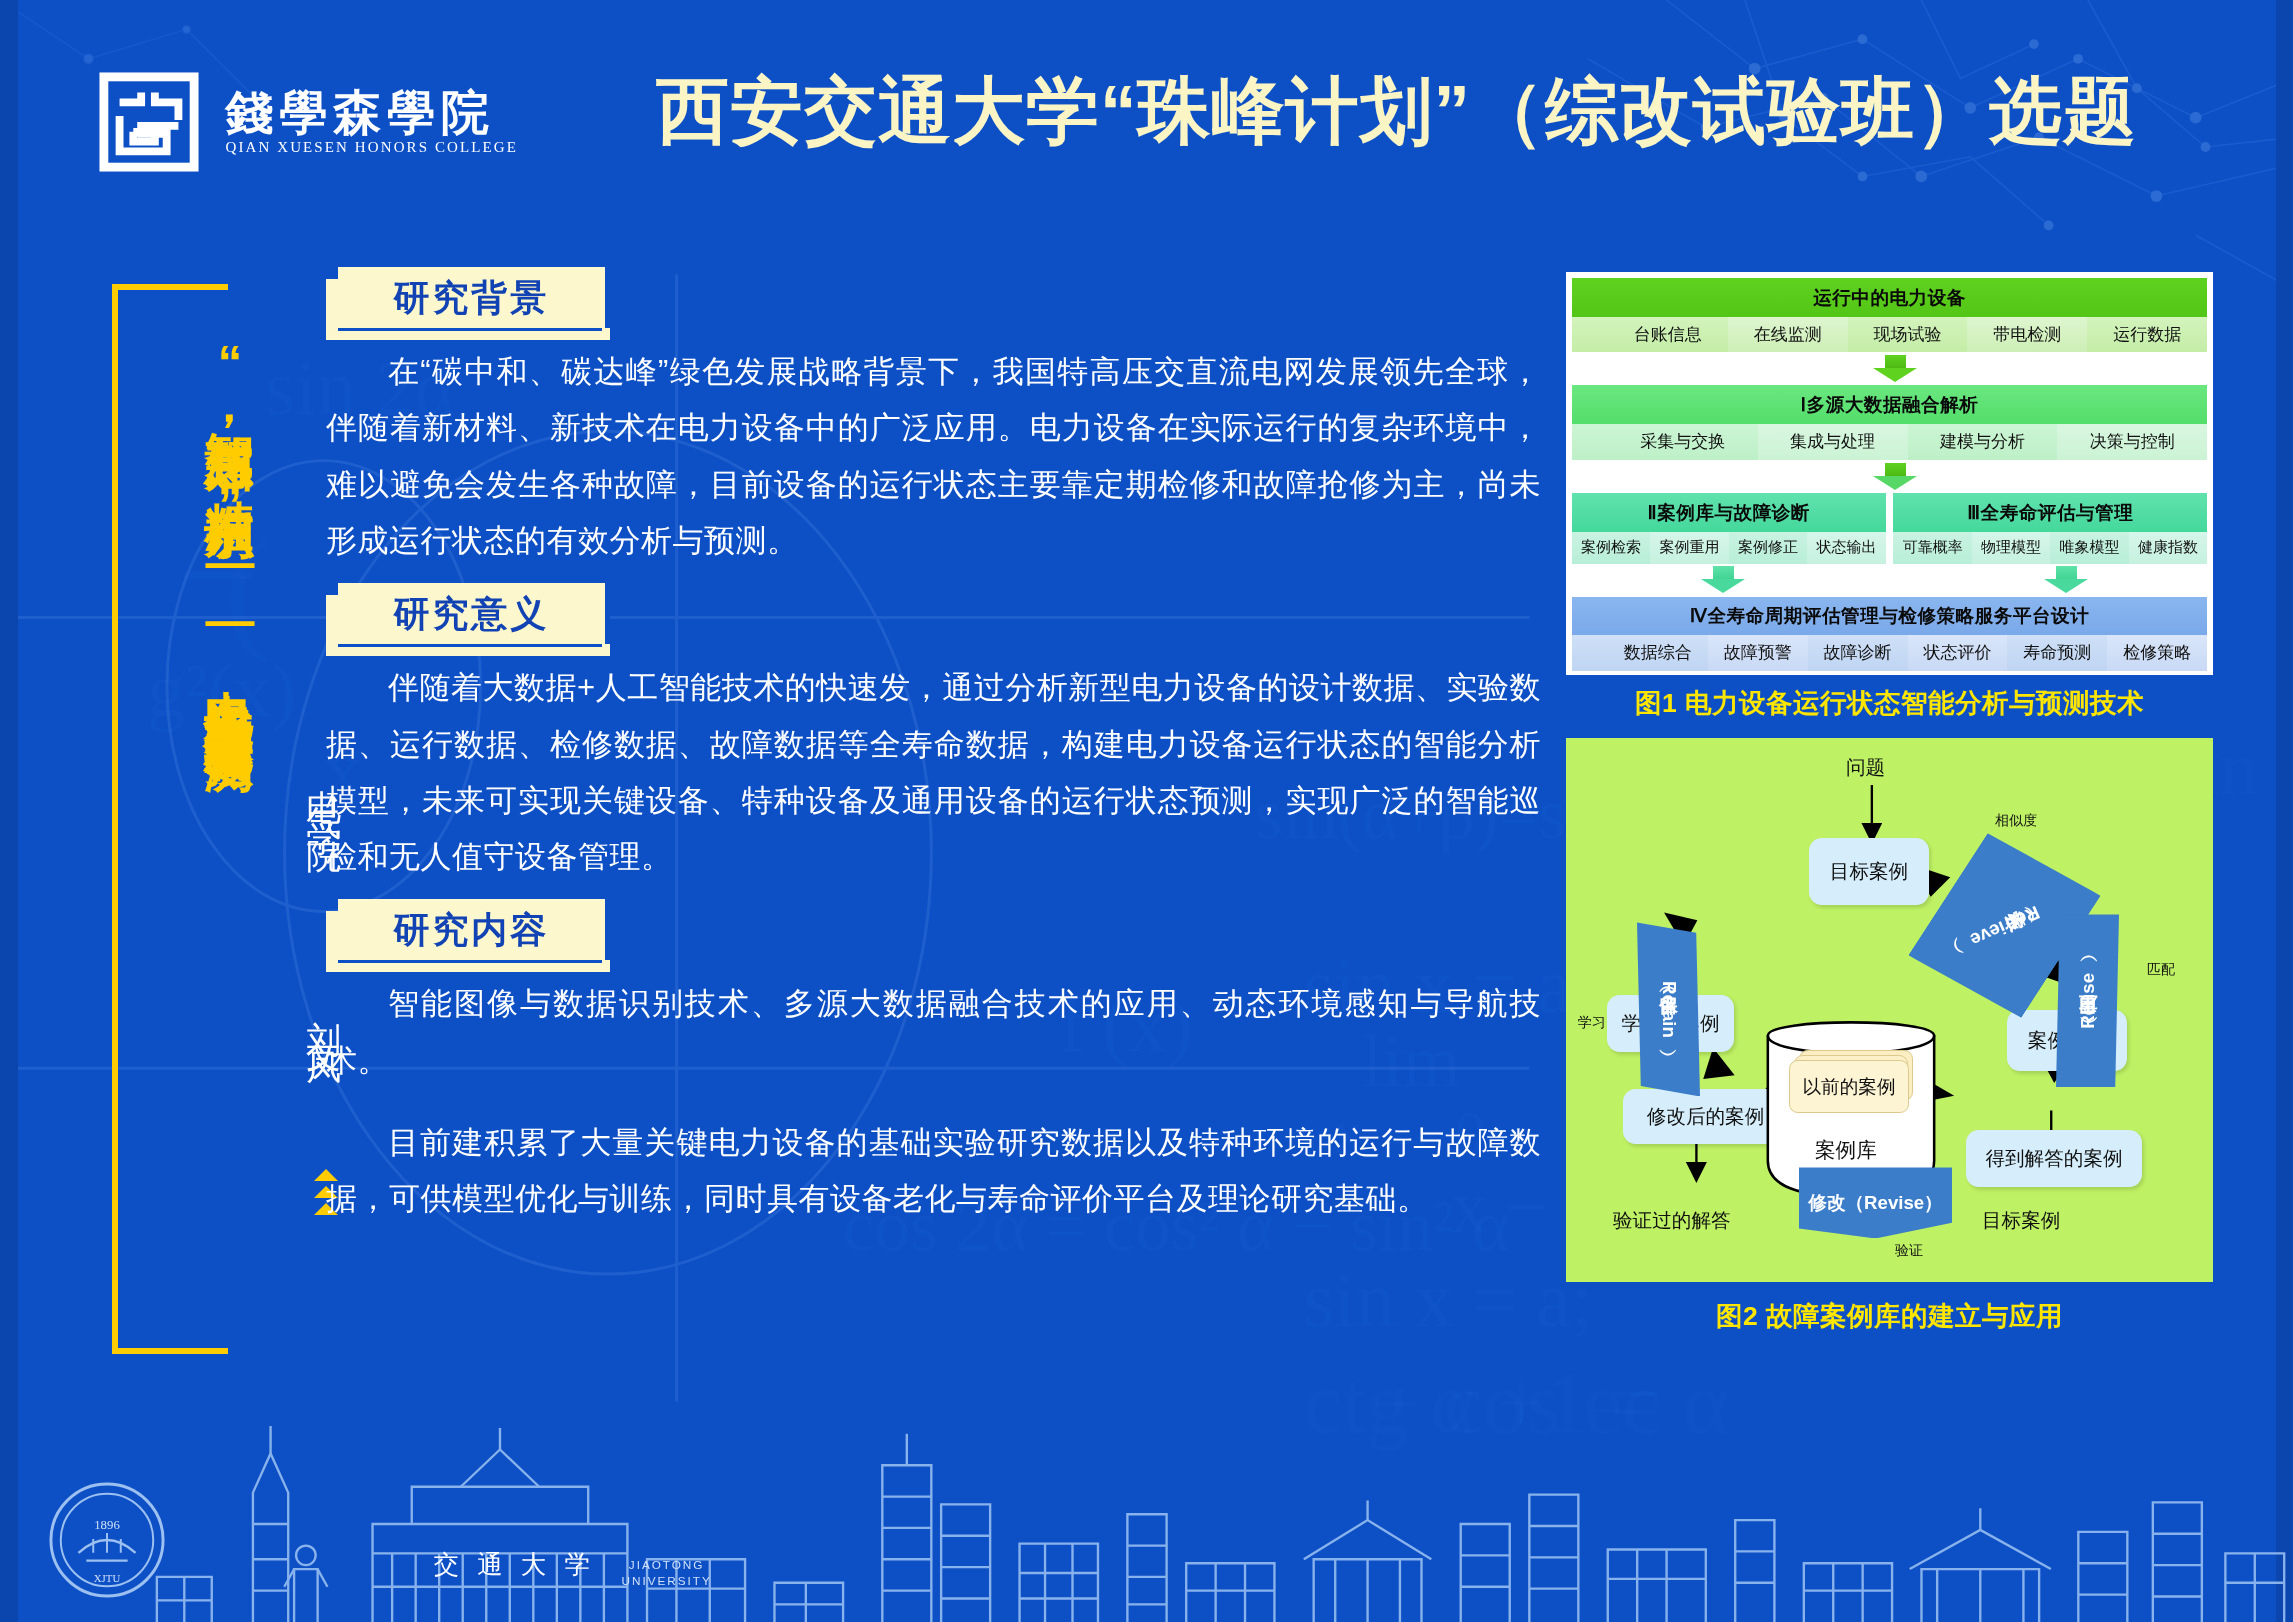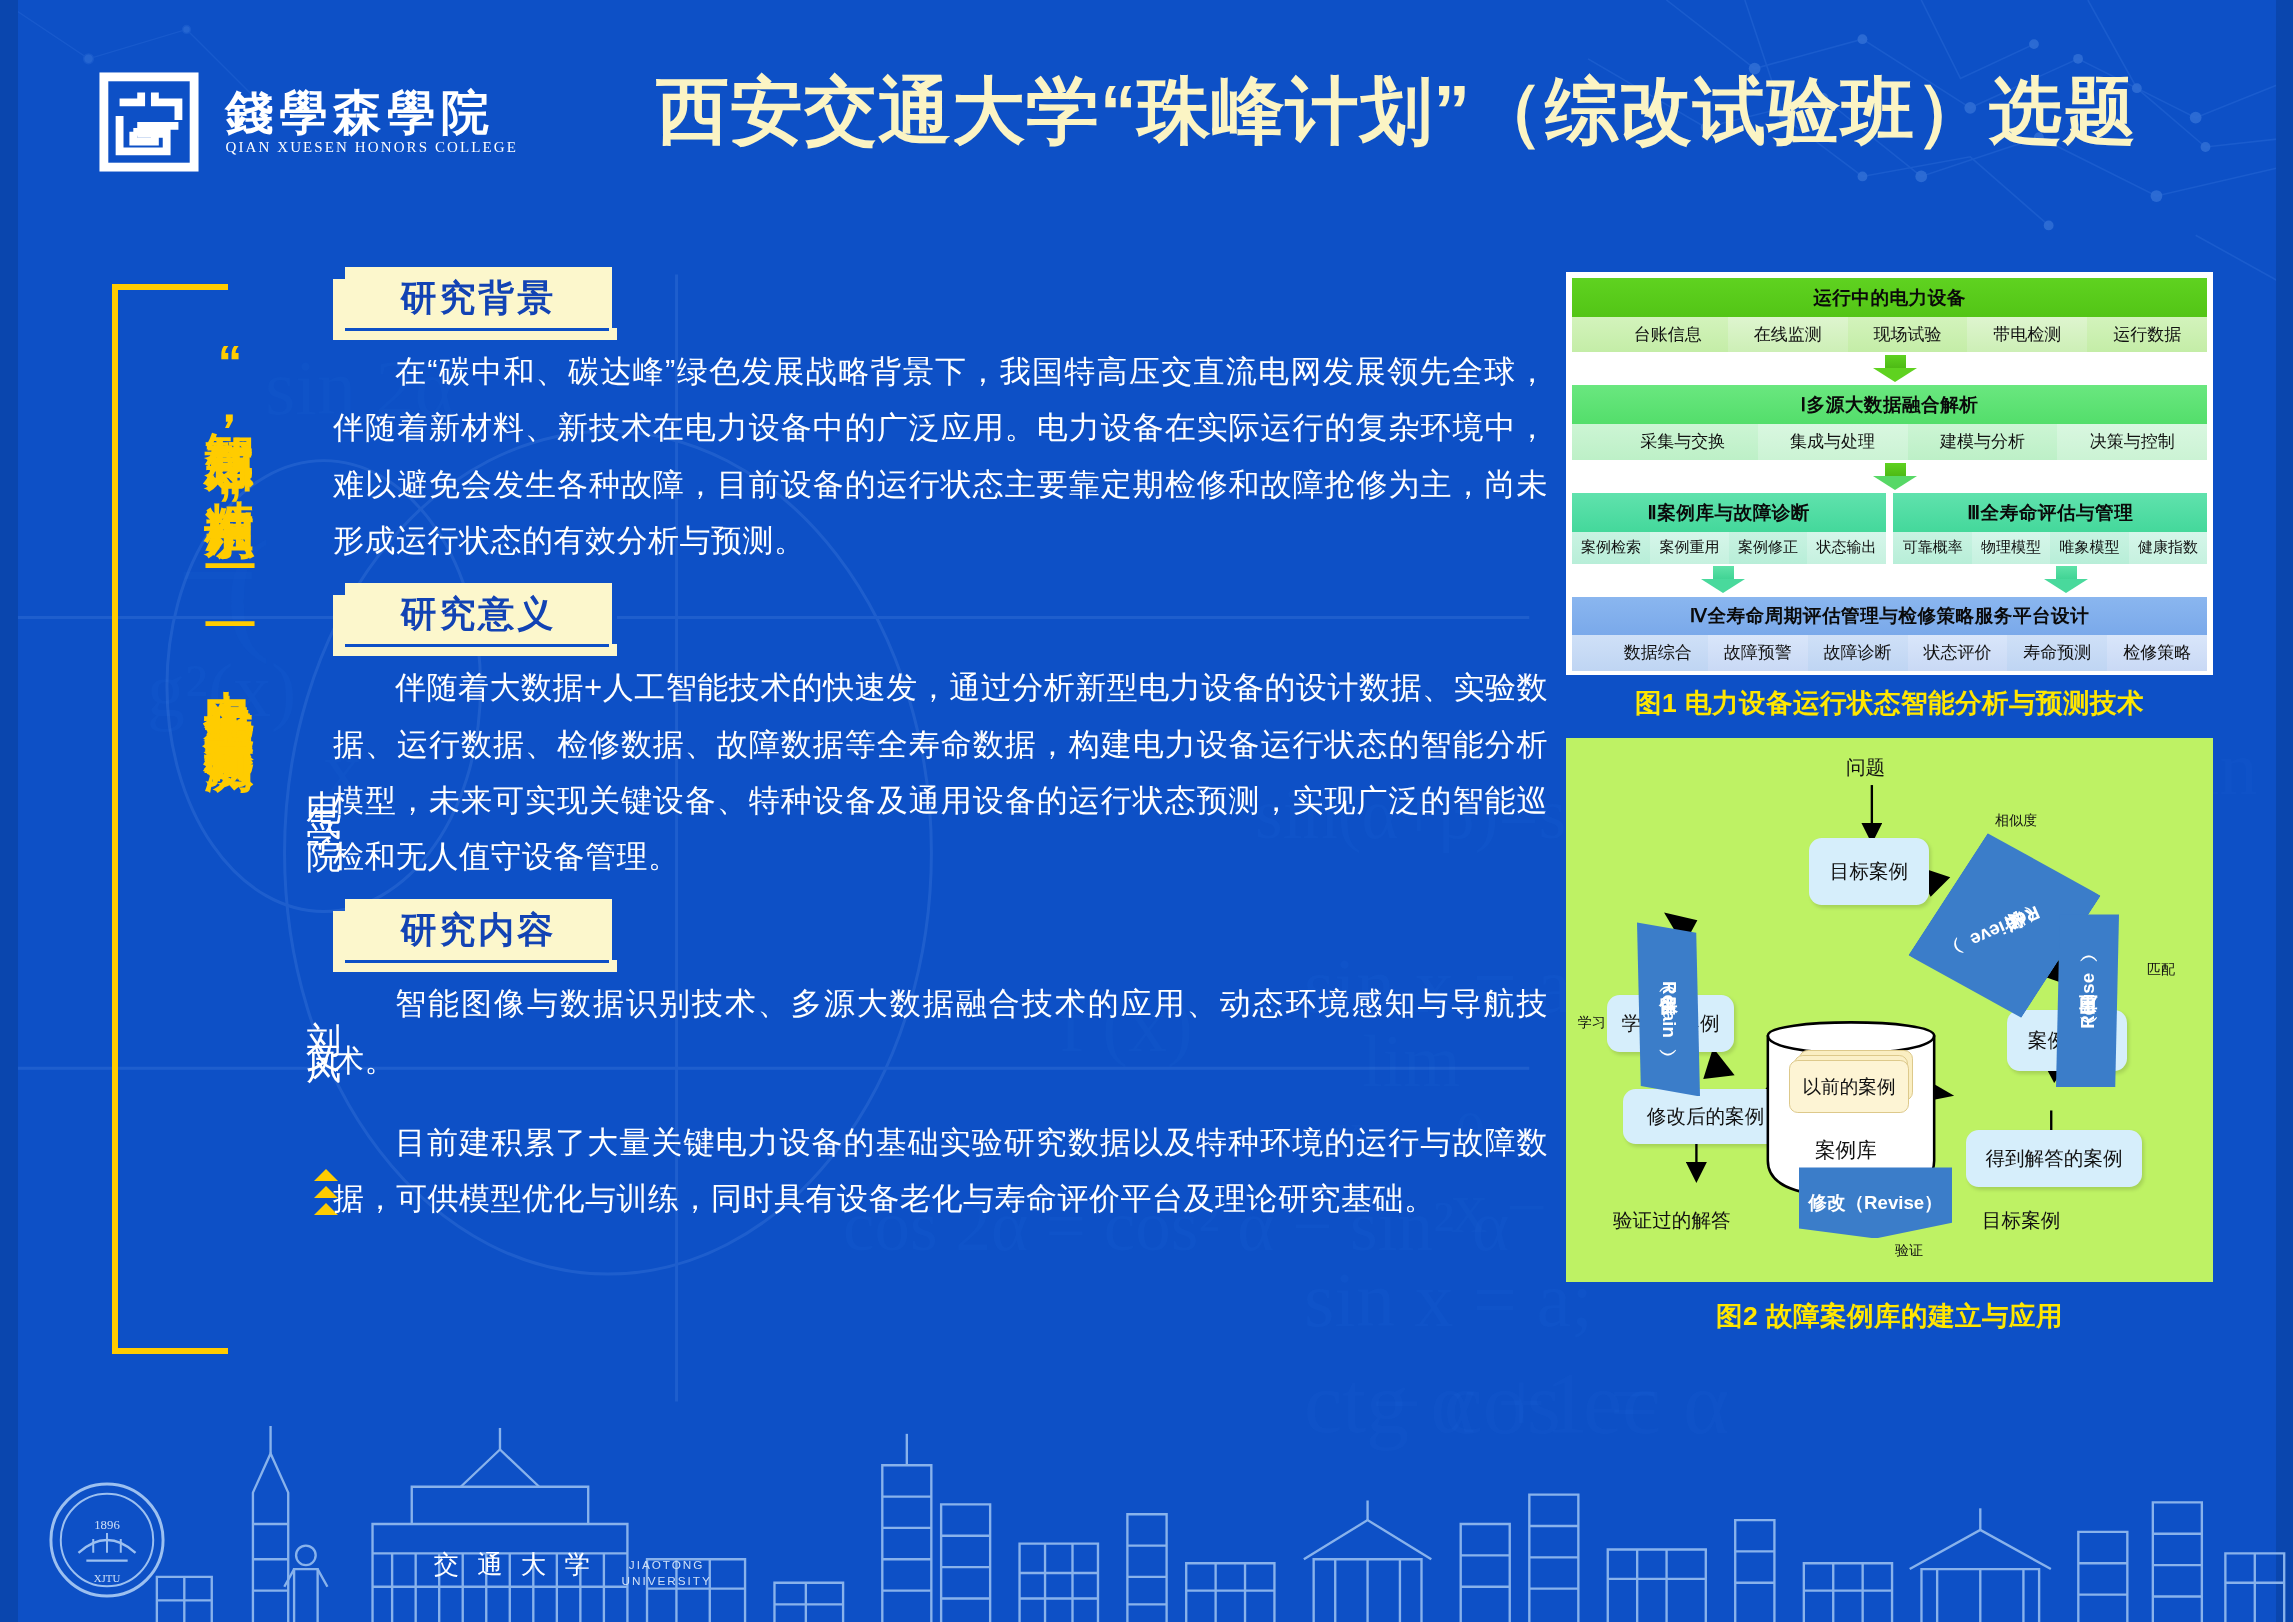--- a/index.html
+++ b/index.html
@@ -74,21 +74,21 @@
   .vert-col3 {
     position:absolute; left:208px; top:720px;
     writing-mode:vertical-rl; text-orientation:upright;
     font-family:"Liberation Serif", serif;
     font-size:35px; color:#ffffff; letter-spacing:15.7px; line-height:1.05;
   }
   .chev-stack { position:absolute; left:218px; top:897px; }
   .chev { width:0;height:0;border-left:12.7px solid transparent;border-right:12.7px solid transparent;border-bottom:12.7px solid #ffcc00;margin-bottom:4.9px;}
 
   
-  #content { position:absolute; left:333px; top:267px; width:1215px; }
+  #content { position:absolute; left:326px; top:267px; width:1215px; }
 
   .sec { position:relative; }
   .sec-head-wrap { position:relative; height:73px; margin-bottom:3.9px; }
   .sec-head {
     position:absolute; left:11.8px; top:0;
     min-width:272px; height:61px;
     background:#fcf7cc;
     border-right:5.9px solid #0d50c6;
     display:flex; align-items:center; justify-content:center;
     padding:0 33px;

